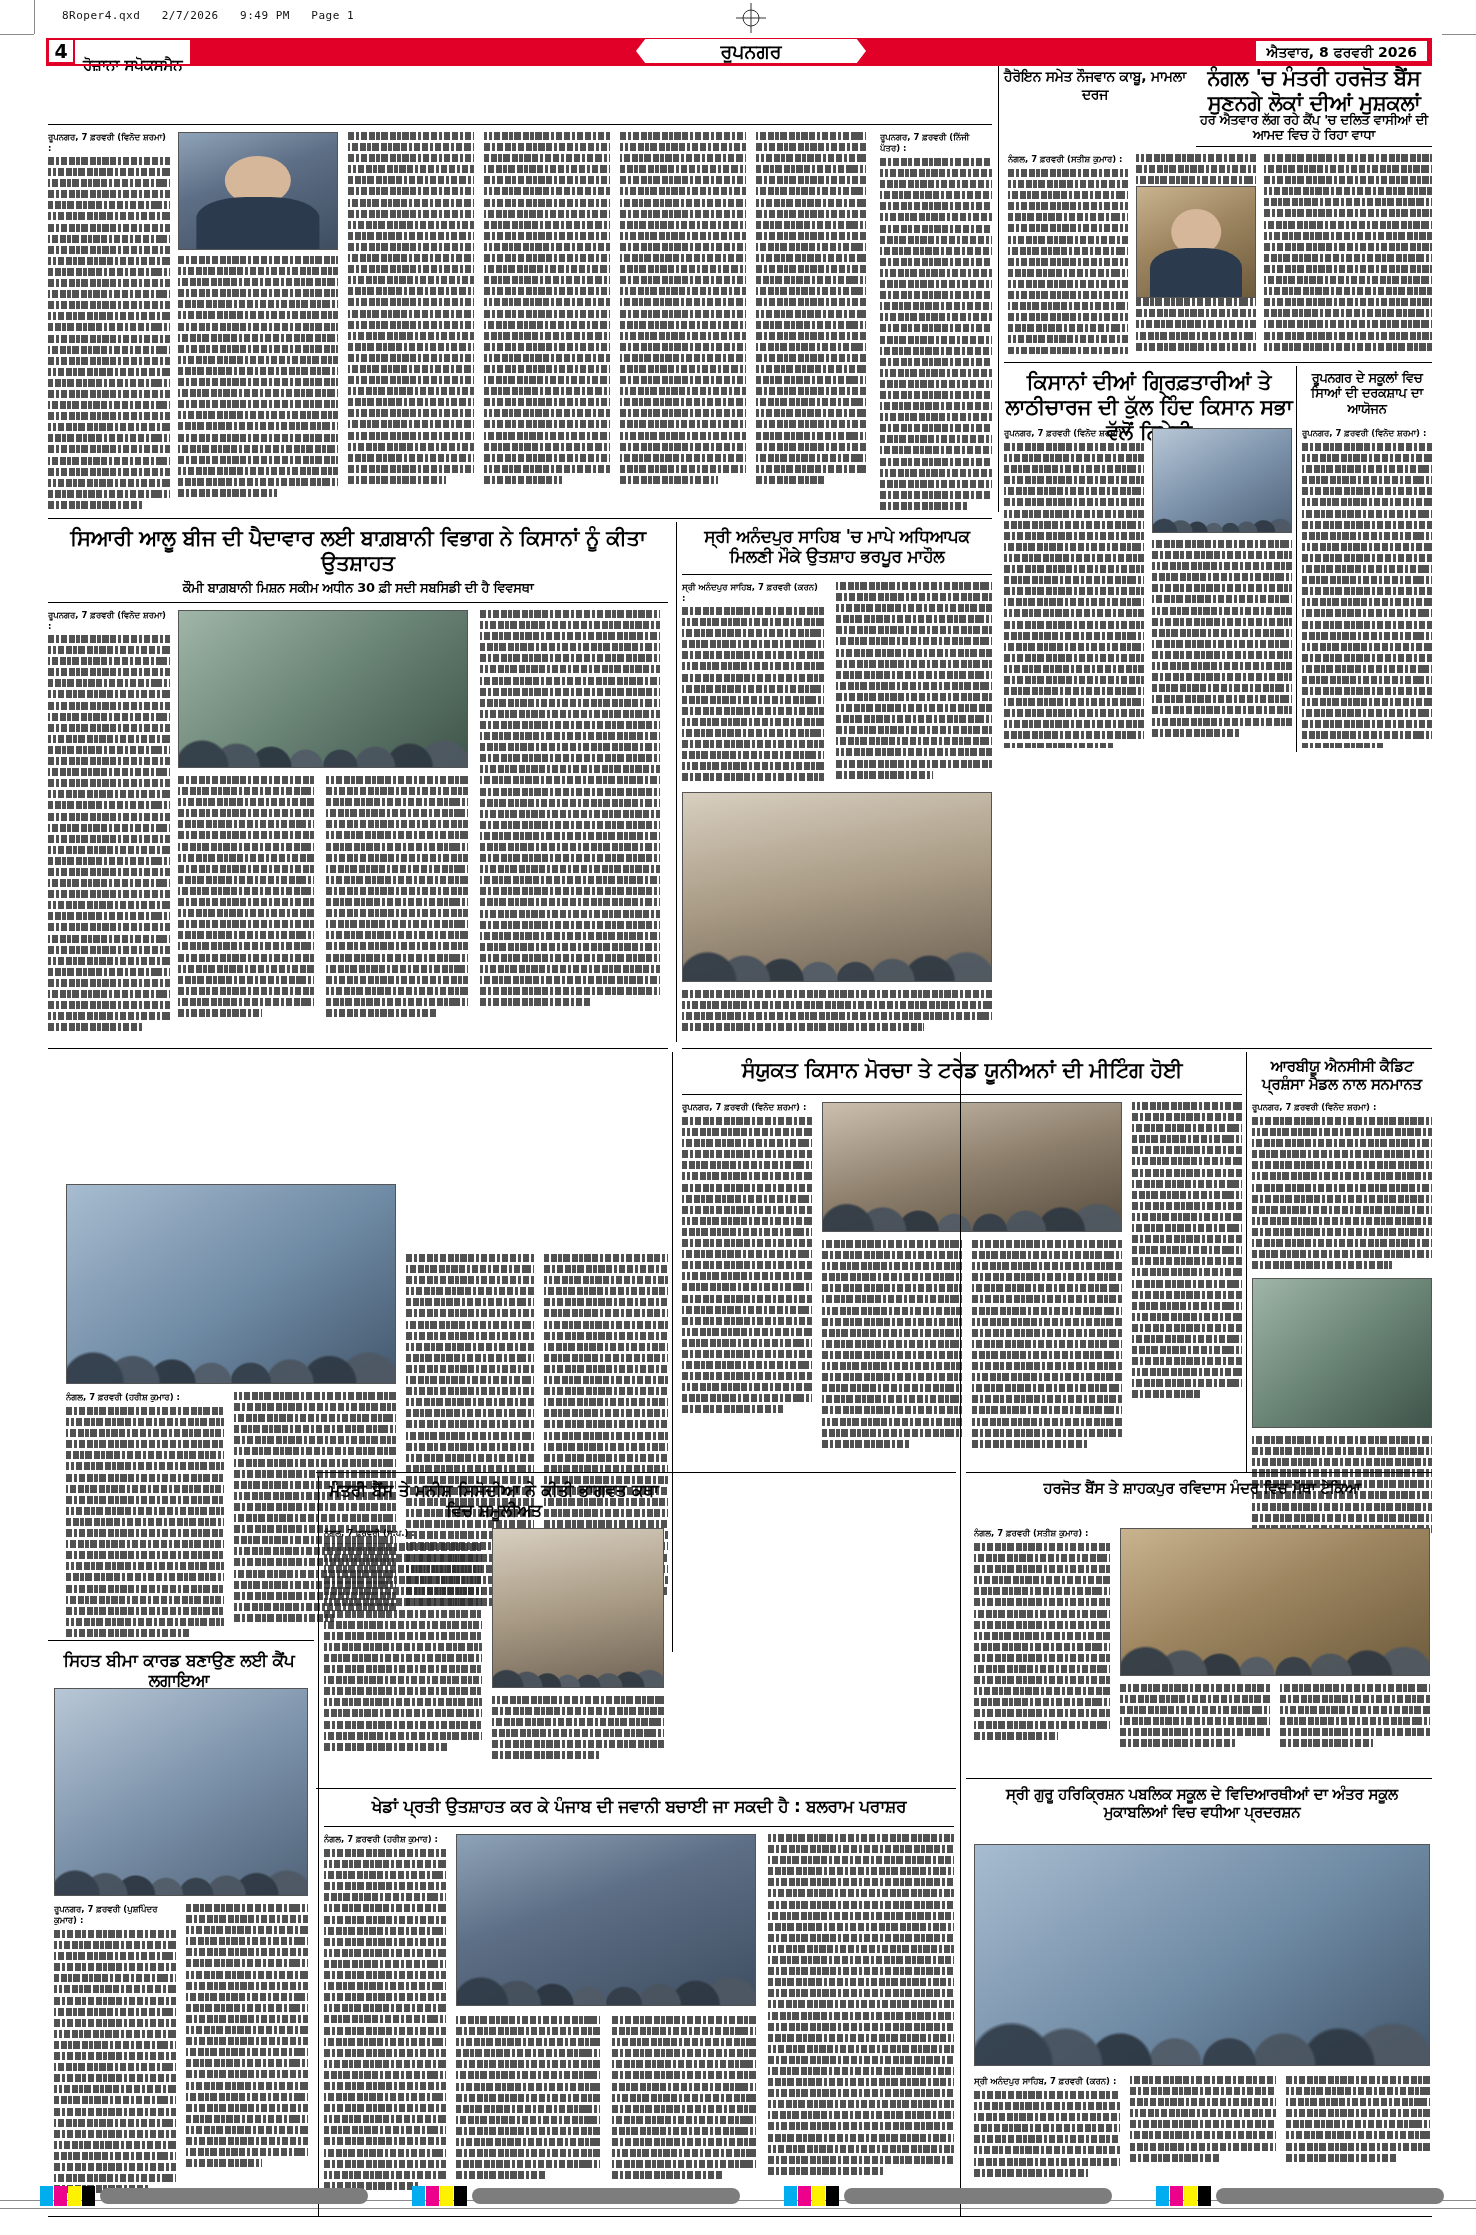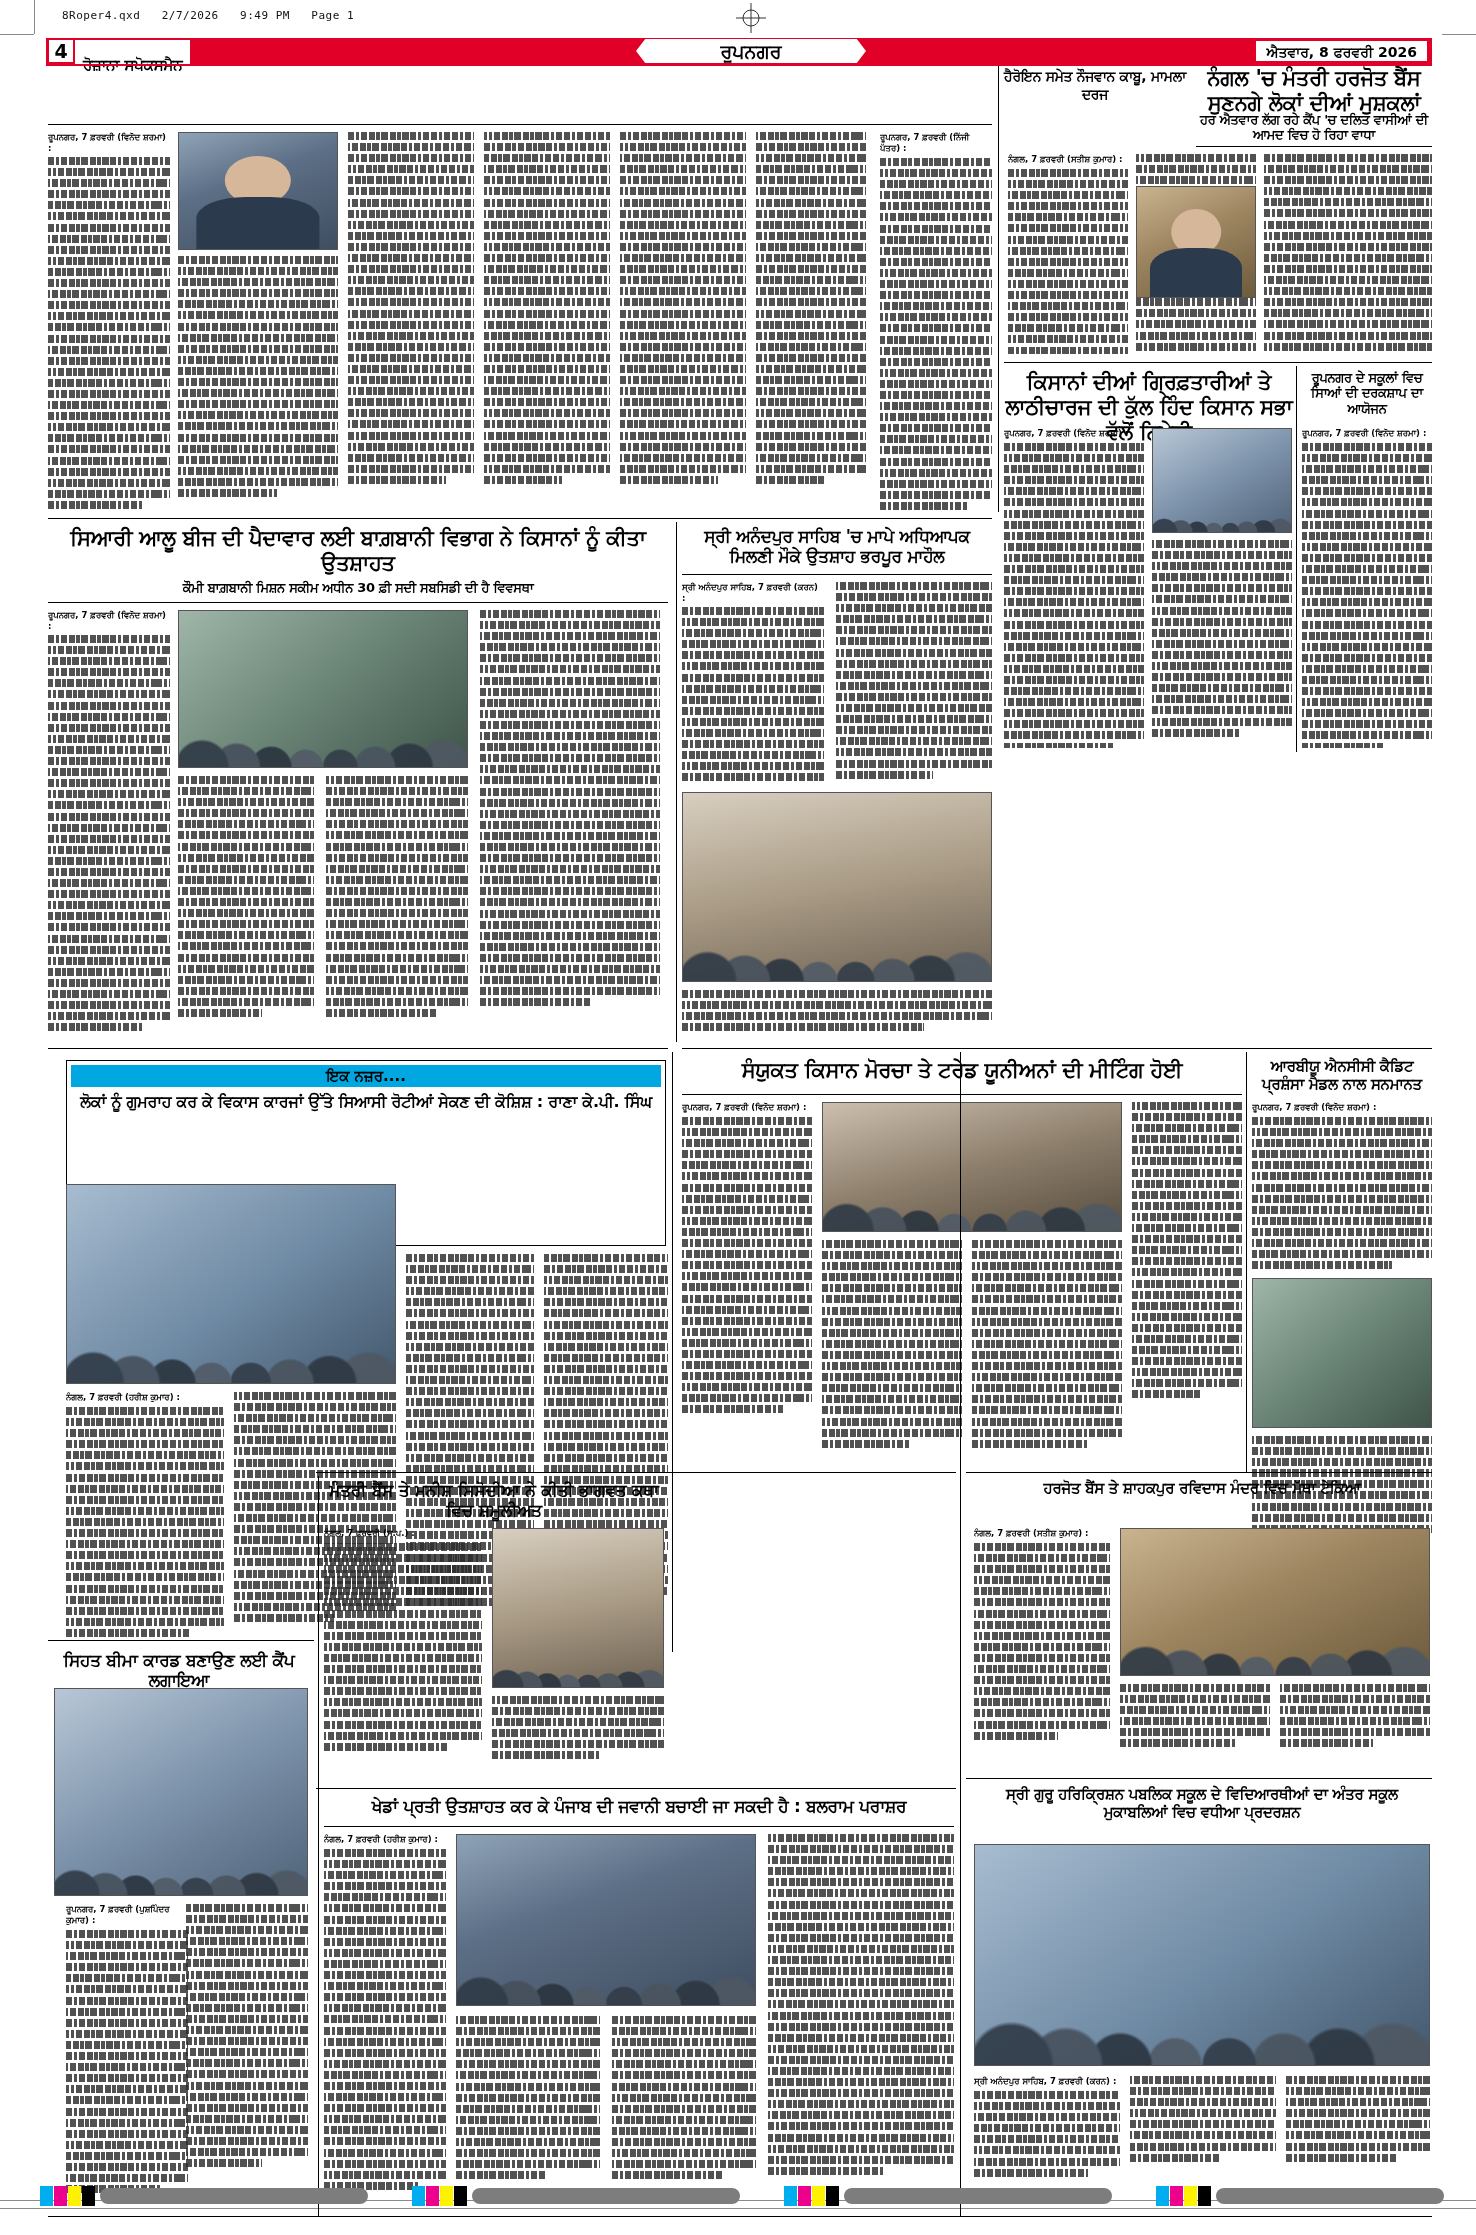--- a/index.html
+++ b/index.html
@@ -800,24 +800,20 @@
       <div class="ln"></div>
         <div class="ln i1"></div>
         <div class="ln i2"></div>
         <div class="ln last2"></div>
     </div>
   </div>
 
   <div class="hrule" style="left:12px;top:1012px;width:620px;"></div>
   <div class="hrule" style="left:646px;top:1012px;width:750px;"></div>
 
-  <div class="boxed" style="position:absolute;left:30px;top:1024px;width:600px;height:186px;">
-    <div class="cyanbar" style="margin:4px 4px 0 4px;">ਇਕ ਨਜ਼ਰ....</div>
-    <div class="hl hl-md" style="margin:6px 8px 0 8px;font-size:16px;">ਲੋਕਾਂ ਨੂੰ ਗੁਮਰਾਹ ਕਰ ਕੇ ਵਿਕਾਸ ਕਾਰਜਾਂ ਉੱਤੇ ਸਿਆਸੀ ਰੋਟੀਆਂ ਸੇਕਣ ਦੀ ਕੋਸ਼ਿਸ਼ : ਰਾਣਾ ਕੇ.ਪੀ. ਸਿੰਘ</div>
-  </div>
 
   <div class="photo ph-e ph-crowd" style="left:30px;top:1148px;width:330px;height:200px;"></div>
   <div class="col" style="left:30px;top:1356px;width:158px;height:256px;">
     <div class="dline" style="margin-bottom:4px;">ਨੰਗਲ, 7 ਫ਼ਰਵਰੀ (ਹਰੀਸ਼ ਕੁਮਾਰ) :</div>
     <div class="txtblock">
       <div class="ln"></div>
         <div class="ln i1"></div>
         <div class="ln i2"></div>
         <div class="ln"></div>
       <div class="ln i3"></div>
@@ -1173,21 +1169,21 @@
       <div class="ln"></div>
         <div class="ln last"></div>
     </div>
   </div>
 
   <div class="hrule" style="left:12px;top:1604px;width:266px;"></div>
   <div class="hrule" style="left:930px;top:1742px;width:466px;"></div>
 
   <div class="hl hl-md" style="position:absolute;left:12px;top:1614px;width:262px;">ਸਿਹਤ ਬੀਮਾ ਕਾਰਡ ਬਣਾਉਣ ਲਈ ਕੈਂਪ ਲਗਾਇਆ</div>
   <div class="photo ph-c ph-crowd" style="left:18px;top:1652px;width:254px;height:208px;"></div>
-  <div class="col" style="left:18px;top:1868px;width:122px;height:300px;margin-left:12px;">
+  <div class="col" style="left:18px;top:1868px;width:122px;height:300px;">
     <div class="dline" style="margin-bottom:4px;">ਰੂਪਨਗਰ, 7 ਫ਼ਰਵਰੀ (ਪੁਸ਼ਪਿੰਦਰ ਕੁਮਾਰ) :</div>
     <div class="txtblock">
       <div class="ln"></div>
         <div class="ln i1"></div>
         <div class="ln i2"></div>
         <div class="ln"></div>
       <div class="ln i3"></div>
         <div class="ln i1"></div>
         <div class="ln"></div>
         <div class="ln i2"></div>

